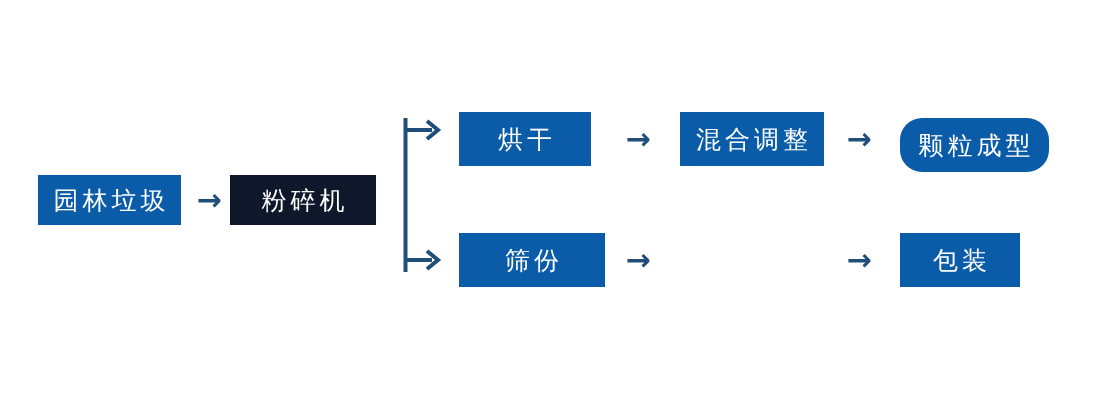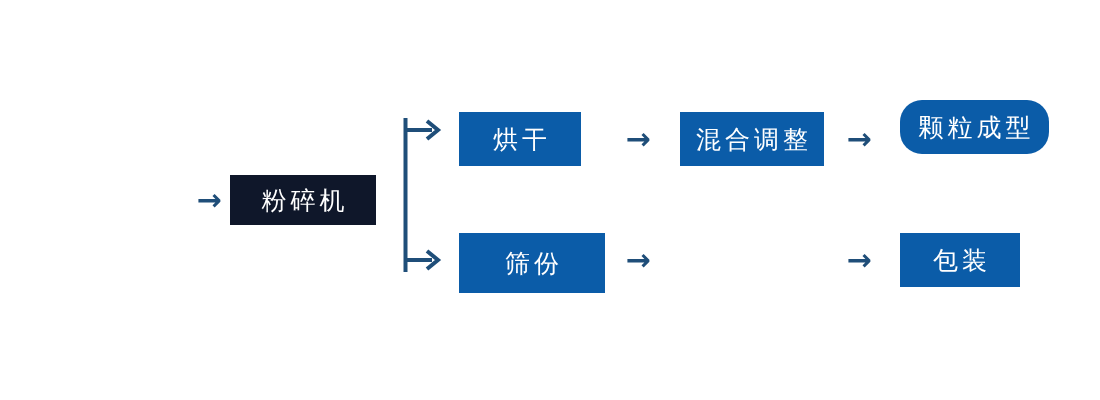--- a/index.html
+++ b/index.html
@@ -34,26 +34,26 @@
     box-sizing: border-box;
   }
   .node.blue { background: #0b5ca8; }
   .node.red  { background: #0f172a; }
 
   
   .n-waste    { left: 38px;  top: 175px; width: 143px; height: 50px; }
   .n-crusher  { left: 230px; top: 175px; width: 146px; height: 50px; }
 
   
-  .n-drying   { left: 459px; top: 112px; width: 122px; height: 54px; }
+  .n-drying   { left: 459px; top: 112px; width: 132px; height: 54px; }
   .n-mixing   { left: 680px; top: 112px; width: 144px; height: 54px; }
-  .n-granule  { left: 900px; top: 100px; width: 149px; height: 54px; border-radius: 22px; }
+  .n-granule  { left: 900px; top: 118px; width: 149px; height: 54px; border-radius: 22px; }
 
   
-  .n-sieving  { left: 459px; top: 233px; width: 146px; height: 60px; }
+  .n-sieving  { left: 459px; top: 233px; width: 146px; height: 54px; }
   .n-cooling  { left: 680px; top: 233px; width: 144px; height: 54px; }
   .n-packing  { left: 900px; top: 233px; width: 120px; height: 54px; }
 
   
   .arrow {
     position: absolute;
     color: #1f4e79;
     font-size: 30px;
     line-height: 1;
     font-weight: bold;
@@ -78,20 +78,21 @@
     width: 50px;
     height: 172px;
   }
   .branch svg { display: block; }
 </style>
 </head>
 <body>
 
 <div id="flowchart">
 
+  <div class="node blue n-waste">园林垃圾</div>
 
   <div class="arrow a-waste-crusher">→</div>
 
   <div class="node red n-crusher">粉碎机</div>
 
   <div class="branch">
     <svg width="50" height="172" viewBox="0 0 50 172">
 
       <path d="M 9.5 8 L 9.5 162" stroke="#1f4e79" stroke-width="4" fill="none"></path>
 

